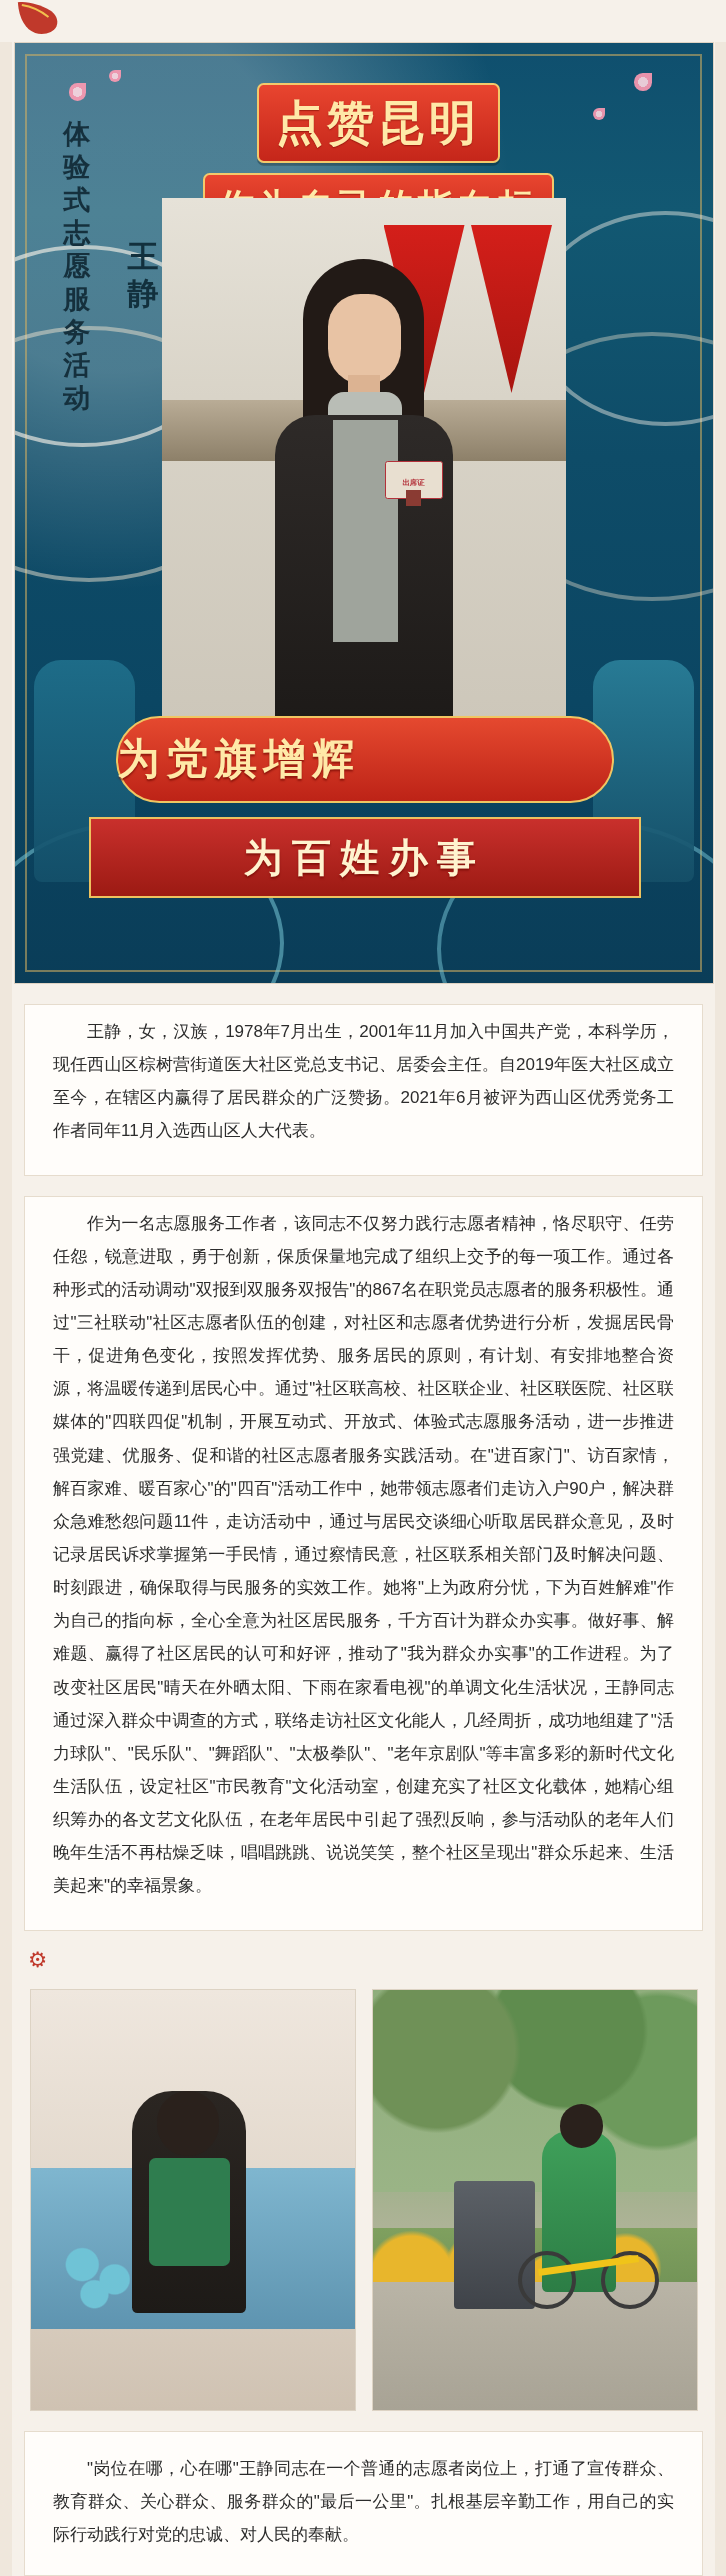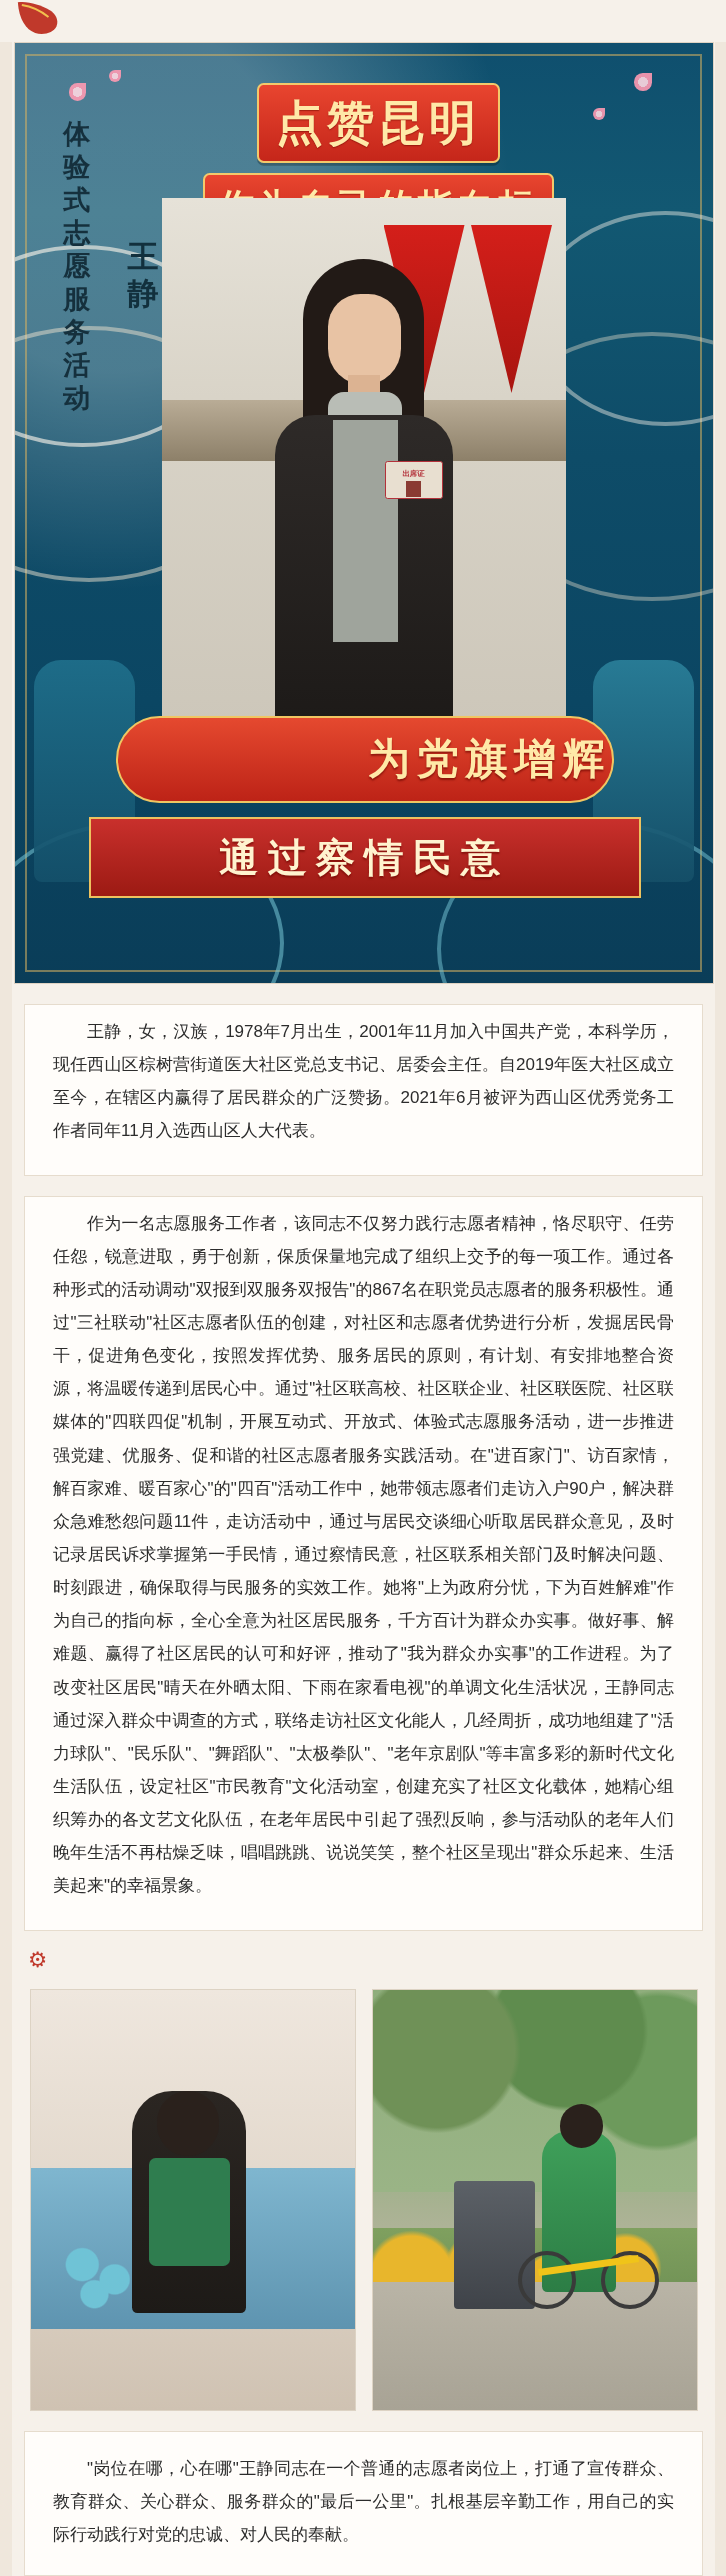--- a/index.html
+++ b/index.html
@@ -188,36 +188,36 @@
     position: absolute; left: 70px; top: 161px;
     width: 65px; height: 222px; background: #9fa49c;
   }
   .photo .badge {
     position: absolute; left: 122px; top: 202px;
     width: 58px; height: 38px;
     background: #e8dfd0;
     border: 1.3px solid #b3313a;
     border-radius: 2.7px;
     font-size: 6px; color:#b3313a; text-align:center;
-    line-height: 1.2; padding-top: 8px;
+    line-height: 1.2; padding-top: 17px;
   }
   .photo .badge .bt { font-weight: bold; font-size: 7.4px; }
   .photo .badge .bph { display:block; width:15px;height:16px;background:#8a3b33;margin:2px auto 0; }
 
   
   .scroll1 {
     position: absolute;
     left: 101px; top: 673px;
     width: 498px; height: 87px;
     background: linear-gradient(180deg,#e5492f,#bd2317);
     border: 2.7px solid #f0c662;
     border-radius: 47px;
     color: #ffe9a8;
     font-size: 42px; font-weight: bold; letter-spacing: 6.7px;
-    text-align: right; line-height: 82px;
+    text-align: left; line-height: 82px;
     font-family: "Liberation Serif", "DejaVu Serif", serif;
     text-shadow: 0 2px 2px rgba(110,8,0,.65);
   }
   .scroll2 {
     position: absolute;
     left: 74px; top: 774px;
     width: 552px; height: 81px;
     background: linear-gradient(180deg,#c9302c,#9c1a13);
     border: 2px solid #edc25f;
     color: #fff3cf;
@@ -439,21 +439,21 @@
         <div class="coat"></div>
         <div class="sweater"></div>
         <div class="badge">
           <span class="bt">出席证</span>
           <span class="bph"></span>
         </div>
       </div>
     </div>
 
     <div class="scroll1">为党旗增辉</div>
-    <div class="scroll2">通过察情民意</div>
+    <div class="scroll2">为百姓办事</div>
   </div>
 
   <div class="card">
     <p>王静，女，汉族，1978年7月出生，2001年11月加入中国共产党，本科学历，现任西山区棕树营街道医大社区党总支书记、居委会主任。自2019年医大社区成立至今，在辖区内赢得了居民群众的广泛赞扬。2021年6月被评为西山区优秀党务工作者同年11月入选西山区人大代表。</p>
   </div>
 
   <div class="card">
     <p>作为一名志愿服务工作者，该同志不仅努力践行志愿者精神，恪尽职守、任劳任怨，锐意进取，勇于创新，保质保量地完成了组织上交予的每一项工作。通过各种形式的活动调动"双报到双服务双报告"的867名在职党员志愿者的服务积极性。通过"三社联动"社区志愿者队伍的创建，对社区和志愿者优势进行分析，发掘居民骨干，促进角色变化，按照发挥优势、服务居民的原则，有计划、有安排地整合资源，将温暖传递到居民心中。通过"社区联高校、社区联企业、社区联医院、社区联媒体的"四联四促"机制，开展互动式、开放式、体验式志愿服务活动，进一步推进强党建、优服务、促和谐的社区志愿者服务实践活动。在"进百家门"、访百家情，解百家难、暖百家心"的"四百"活动工作中，她带领志愿者们走访入户90户，解决群众急难愁怨问题11件，走访活动中，通过与居民交谈细心听取居民群众意见，及时记录居民诉求掌握第一手民情，通过察情民意，社区联系相关部门及时解决问题、时刻跟进，确保取得与民服务的实效工作。她将"上为政府分忧，下为百姓解难"作为自己的指向标，全心全意为社区居民服务，千方百计为群众办实事。做好事、解难题、赢得了社区居民的认可和好评，推动了"我为群众办实事"的工作进程。为了改变社区居民"晴天在外晒太阳、下雨在家看电视"的单调文化生活状况，王静同志通过深入群众中调查的方式，联络走访社区文化能人，几经周折，成功地组建了"活力球队"、"民乐队"、"舞蹈队"、"太极拳队"、"老年京剧队"等丰富多彩的新时代文化生活队伍，设定社区"市民教育"文化活动室，创建充实了社区文化载体，她精心组织筹办的各文艺文化队伍，在老年居民中引起了强烈反响，参与活动队的老年人们晚年生活不再枯燥乏味，唱唱跳跳、说说笑笑，整个社区呈现出"群众乐起来、生活美起来"的幸福景象。</p>
   </div>
 

